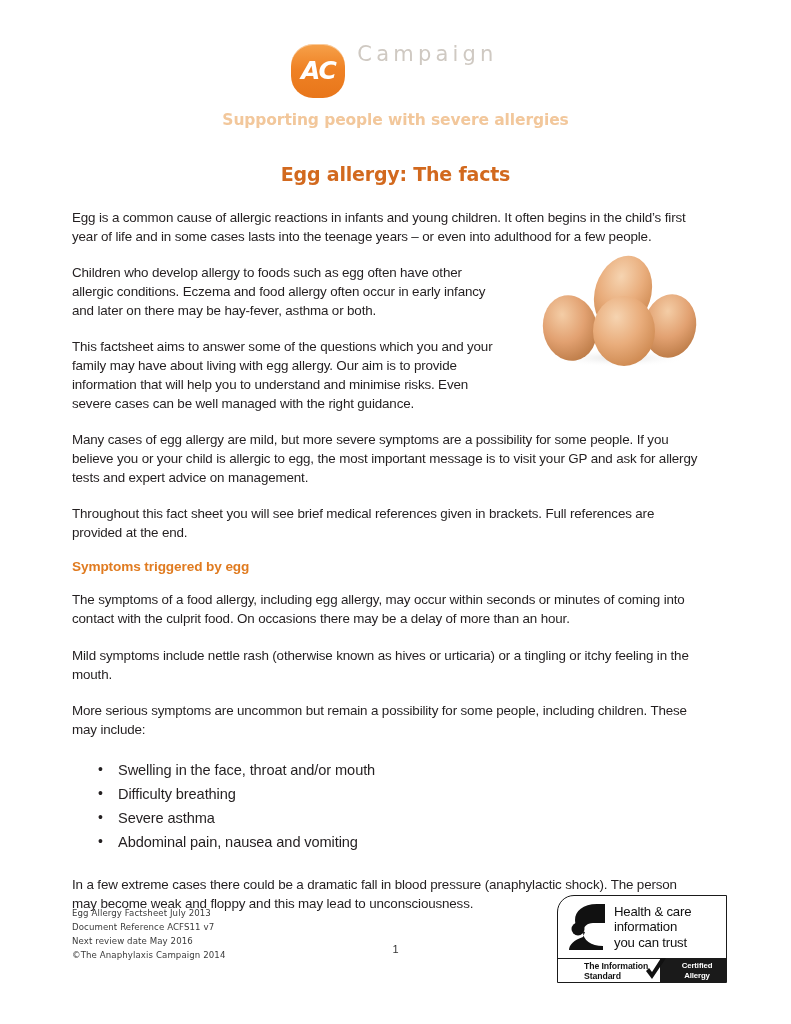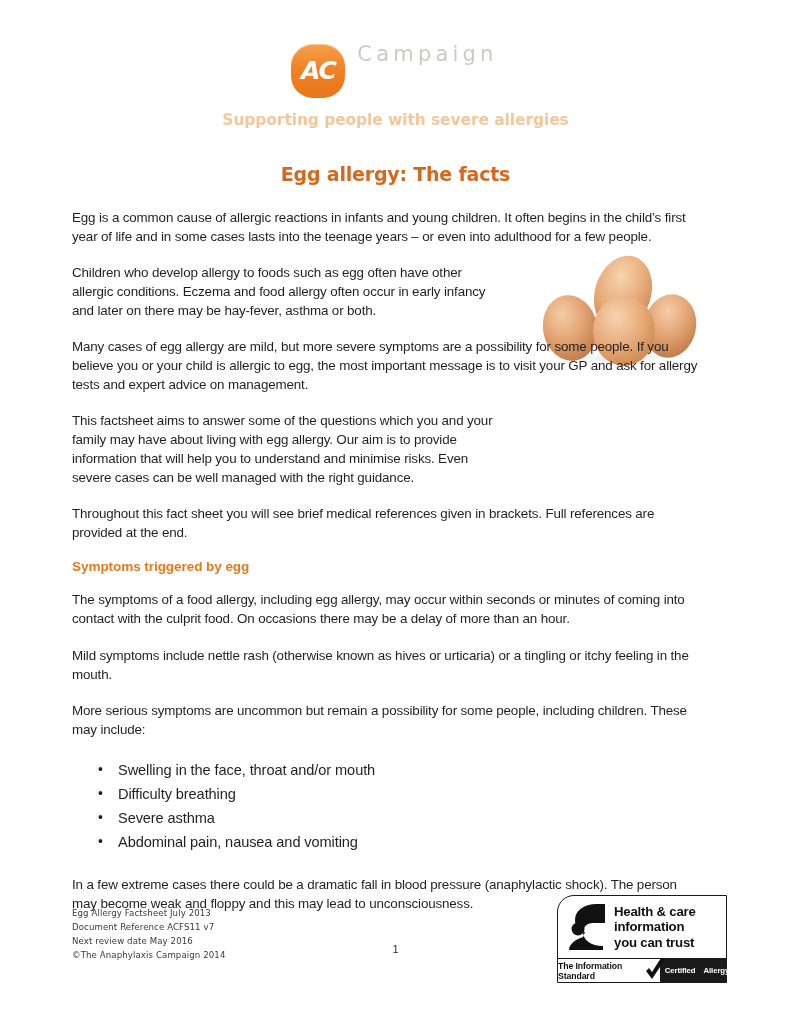--- a/index.html
+++ b/index.html
@@ -213,21 +213,21 @@
   .badge-icon {
     width: 44px;
     height: 50px;
     margin-left: 9px;
     flex: 0 0 auto;
   }
   .badge-words {
     font-family: "Liberation Sans", sans-serif;
     font-size: 13.2px;
     line-height: 1.14;
-    font-weight: bold;
+    font-weight: normal;
     color: #111;
     margin-left: 3px;
     letter-spacing: -0.2px;
   }
   .badge-bottom {
     position: absolute;
     left: 0;
     bottom: 0;
     width: 100%;
     height: 24px;
@@ -237,29 +237,30 @@
   }
   .badge-std {
     flex: 1 1 auto;
     display: flex;
     align-items: center;
     justify-content: center;
     font-size: 8.7px;
     font-weight: bold;
     color: #111;
     letter-spacing: -0.1px;
+    margin-left: 26px;
   }
   .badge-cert {
     width: 66px;
     flex: 0 0 auto;
     background: #1a1a1a;
     color: #fff;
     position: relative;
     display: flex;
-    flex-direction: row;
+    flex-direction: column;
     align-items: center;
     justify-content: center;
     font-size: 7.8px;
     font-weight: bold;
     line-height: 1.2;
     letter-spacing: -0.1px;
   }
   .badge-cert .tick {
     position: absolute;
     left: -17px;
@@ -314,22 +315,22 @@
 
       <ellipse cx="89" cy="45" rx="28" ry="38" fill="url(#eggGrad)" transform="rotate(18 89 45)"></ellipse>
 
       <ellipse cx="90" cy="83" rx="31" ry="35" fill="url(#eggGrad)"></ellipse>
     </svg>
   </div>
 
   <div class="content">
     <p class="body">Egg is a common cause of allergic reactions in infants and young children.  It often begins in the child’s first year of life and in some cases lasts into the teenage years – or even into adulthood for a few people.</p>
     <p class="body narrow">Children who develop allergy to foods such as egg often have other allergic conditions. Eczema and food allergy often occur in early infancy and later on there may be hay-fever, asthma or both.</p>
+    <p class="body narrow">This factsheet aims to answer some of the questions which you and your family may have about living with egg allergy.  Our aim is to provide information that will help you to understand and minimise risks. Even severe cases can be well managed with the right guidance.</p>
     <p class="body">Many cases of egg allergy are mild, but more severe symptoms are a possibility for some people. If you believe you or your child is allergic to egg, the most important message is to visit your GP and ask for allergy tests and expert advice on management.</p>
-    <p class="body narrow">This factsheet aims to answer some of the questions which you and your family may have about living with egg allergy.  Our aim is to provide information that will help you to understand and minimise risks. Even severe cases can be well managed with the right guidance.</p>
     <p class="body">Throughout this fact sheet you will see brief medical references given in brackets. Full references are provided at the end.</p>
 
     <div class="section-head">Symptoms triggered by egg</div>
 
     <p class="body">The symptoms of a food allergy, including egg allergy, may occur within seconds or minutes of coming into contact with the culprit food. On occasions there may be a delay of more than an hour.</p>
     <p class="body">Mild symptoms include nettle rash (otherwise known as hives or urticaria) or a tingling or itchy feeling in the mouth.</p>
     <p class="body">More serious symptoms are uncommon but remain a possibility for some people, including children. These may include:</p>
 
     <ul class="symptom-list">
       <li>

